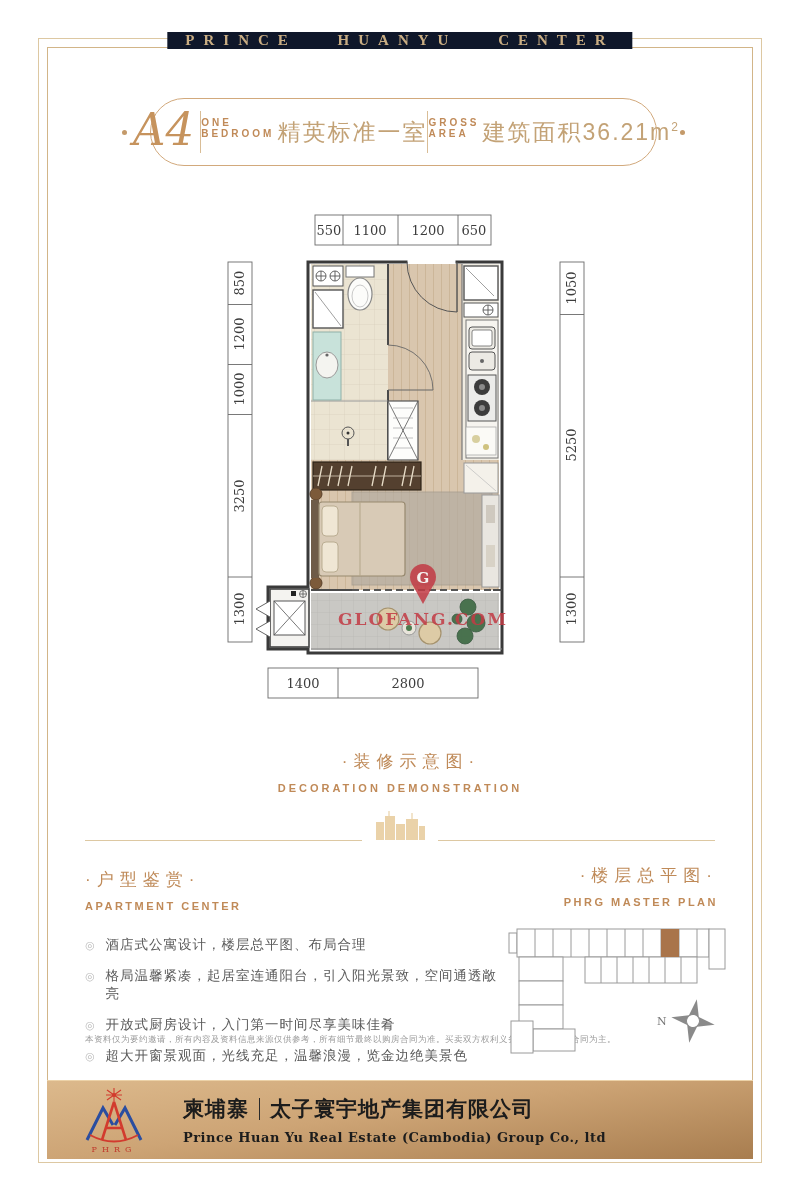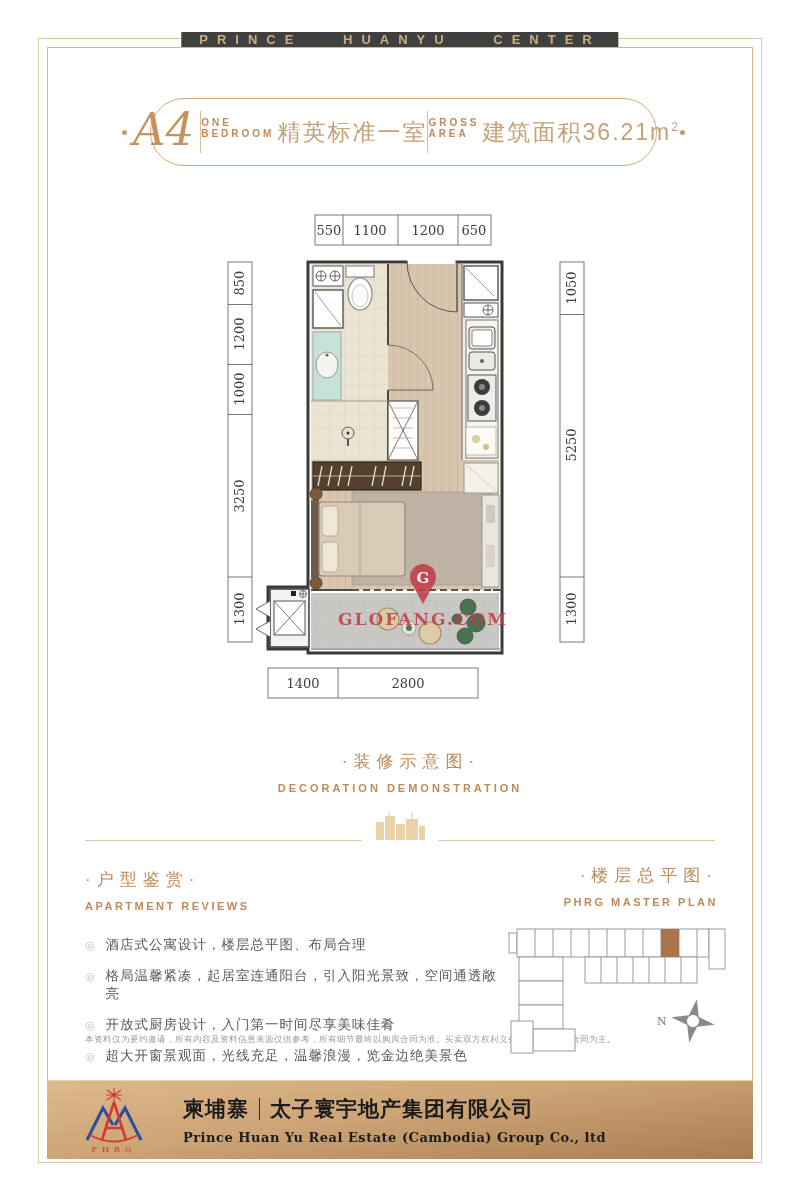--- a/index.html
+++ b/index.html
@@ -1,22 +1,22 @@
 <!DOCTYPE html>
 <html><head>
 <meta charset="utf-8">
 <style>
   html,body{margin:0;padding:0;background:#fff;}
   .page{position:relative;width:800px;height:1199px;background:#ffffff;overflow:hidden;
         font-family:"Liberation Sans",sans-serif;}
   .border-outer{position:absolute;left:38px;top:38px;right:38px;bottom:36px;border:1px solid #ddc8a2;}
   .border-inner{position:absolute;left:47px;top:47px;right:47px;bottom:45px;border:1px solid #d2b588;}
-  .brand{position:absolute;top:32px;left:50%;transform:translateX(-50%);background:#404040;
-         padding:0 18px;color:#c9ad83;font-size:13px;font-weight:bold;letter-spacing:9px;
-         word-spacing:28px;white-space:nowrap;z-index:4;}
+  .brand{position:absolute;top:32px;left:50%;transform:translateX(-50%);background:#0f172a;
+         padding:0 18px;color:#c9ad83;font-size:15px;font-weight:bold;letter-spacing:9px;
+         word-spacing:28px;white-space:nowrap;z-index:4;font-family:Liberation Serif, serif;}
   
   .badge{position:absolute;left:150px;top:98px;width:505px;height:66px;border:1.5px solid #d2a97c;
          border-radius:34px;display:flex;align-items:center;justify-content:center;background:#fff;z-index:3;}
   .gdot{width:5px;height:5px;border-radius:50%;background:#c49a6a;flex:0 0 auto;}
   .unit{font-family:"DejaVu Serif",serif;font-style:italic;font-size:45px;color:#c6935d;margin-top:-6px;padding:0 6px;}
   .sep{width:1px;height:42px;background:#d9bd96;flex:0 0 auto;}
   .bcol{display:flex;flex-direction:row;gap:3px;}
   .ben{font-size:10px;font-weight:bold;letter-spacing:3px;color:#c08a58;}
   .bcn{font-size:23px;color:#c3a276;letter-spacing:2px;white-space:nowrap;}
   .bcn sup{font-size:12px;}
@@ -307,21 +307,21 @@
         <rect x="24" y="14" width="9" height="16"></rect>
           <rect x="34" y="9" width="12" height="21"></rect>
         <rect x="47" y="16" width="6" height="14"></rect>
       </g>
       <path d="M17,6 V1 M40,9 V3" stroke="#ead2a9" stroke-width="1.2"></path>
     </svg>
   </div>
 
   <div class="reviews">
     <div class="sec-cn">·户型鉴赏·</div>
-    <div class="sec-en">APARTMENT REVIEWS</div>
+    <div class="sec-en">APARTMENT CENTER</div>
     <ul class="bullets">
       <li>
           <span class="bm">◎</span>
           <span>酒店式公寓设计，楼层总平图、布局合理</span>
         </li>
       <li>
           <span class="bm">◎</span>
           <span>格局温馨紧凑，起居室连通阳台，引入阳光景致，空间通透敞亮</span>
         </li>
       <li>

